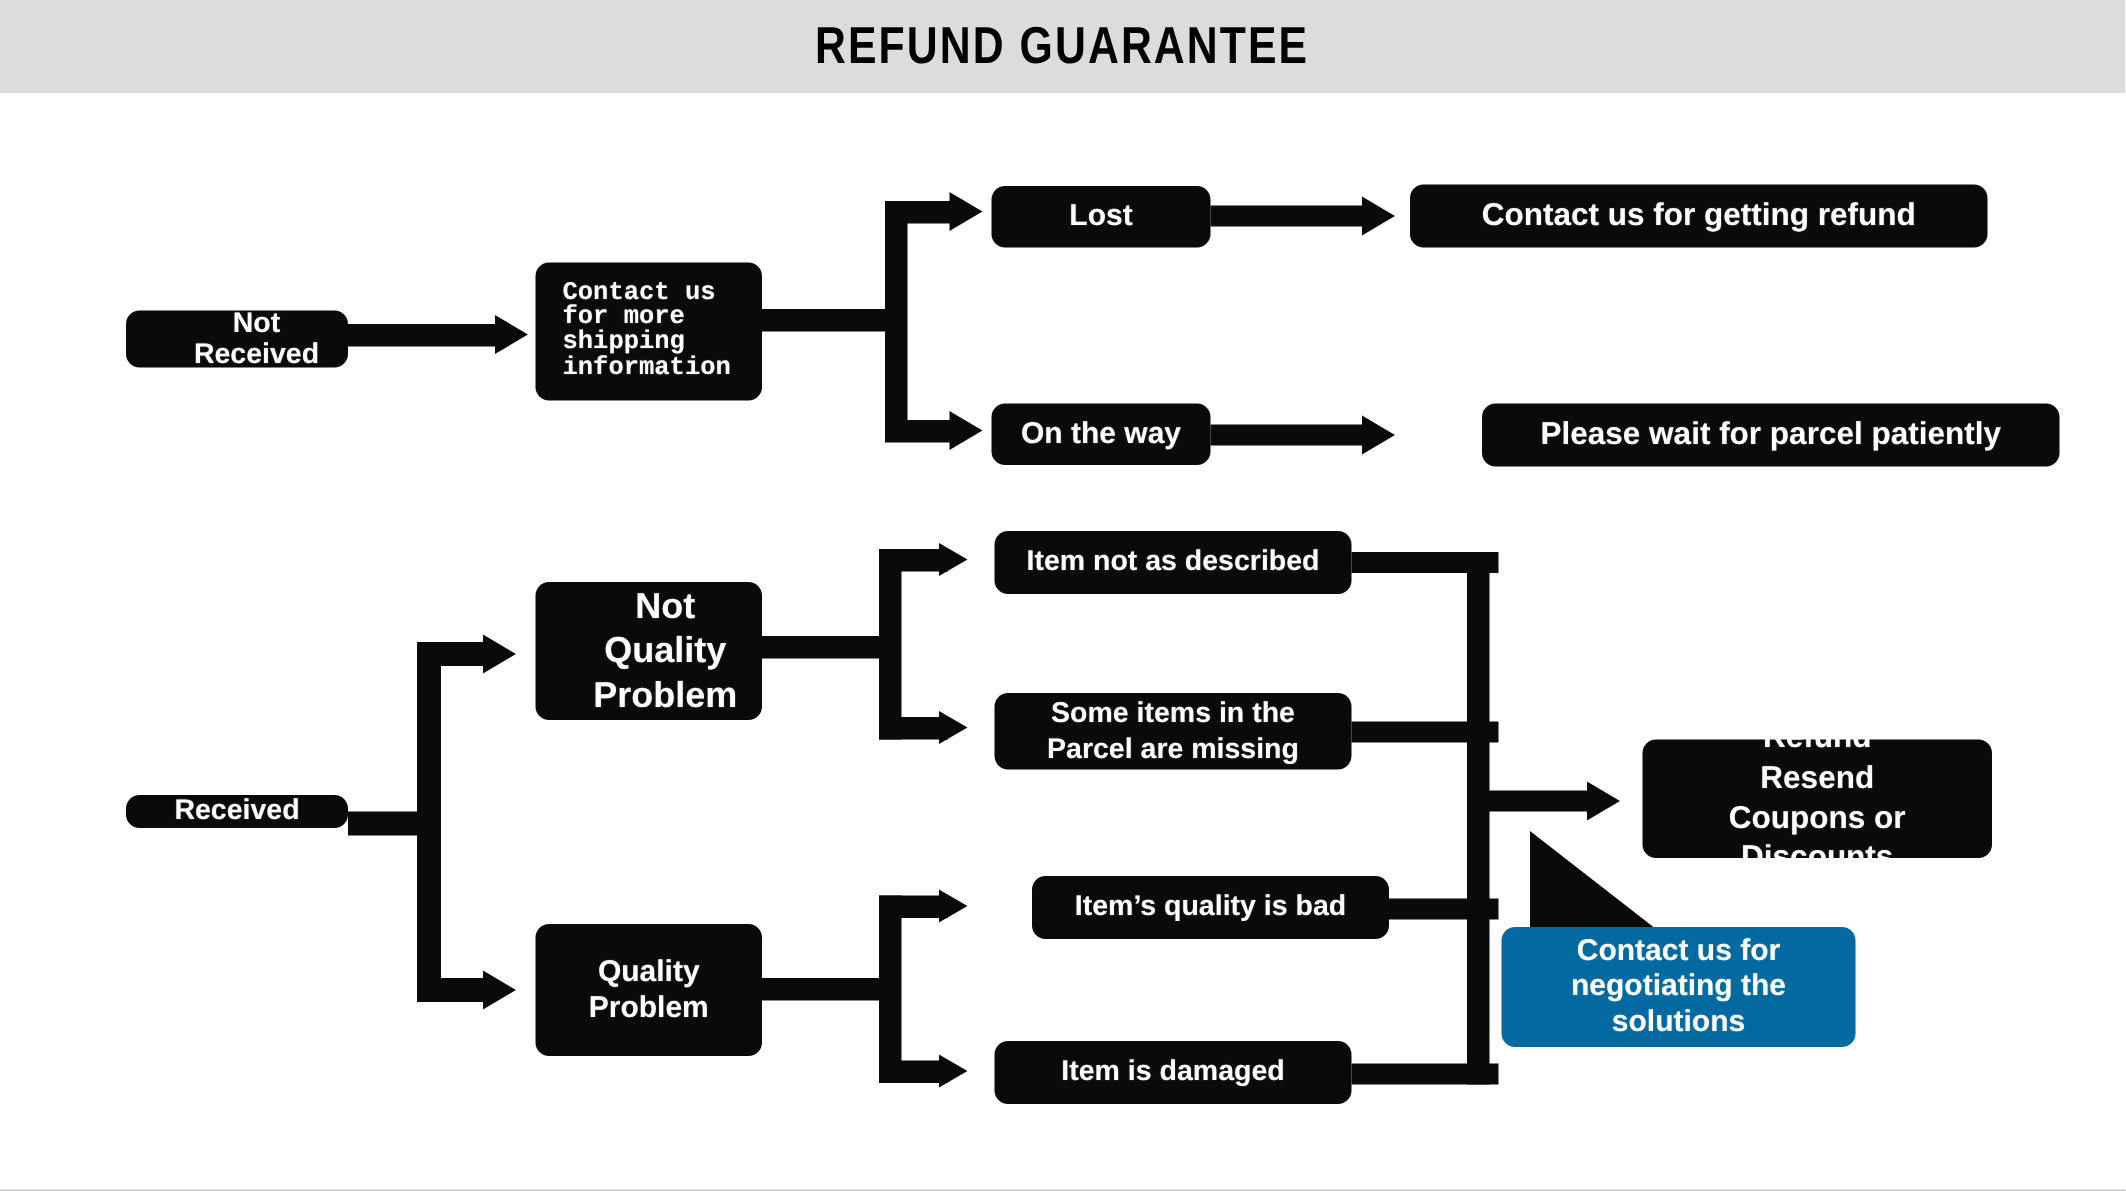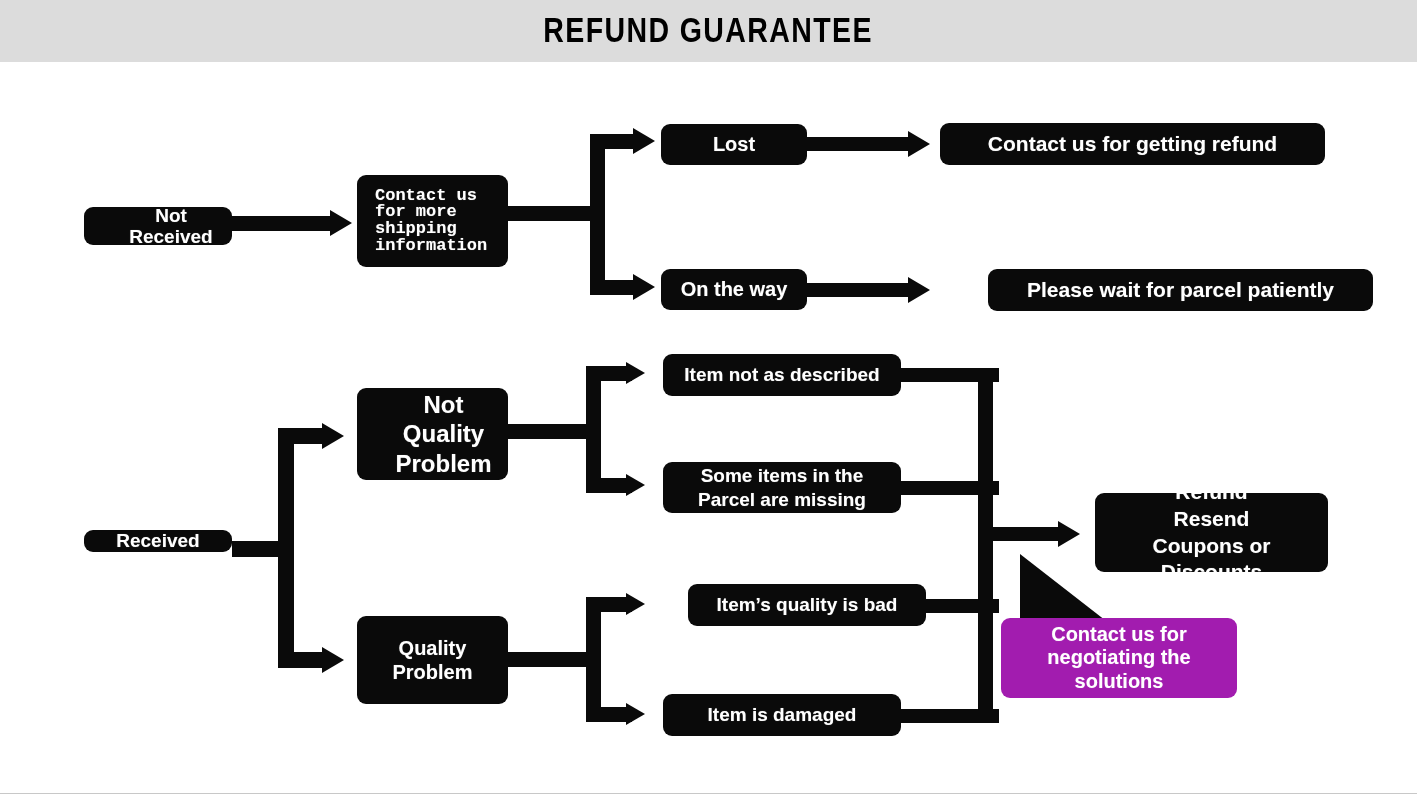--- a/index.html
+++ b/index.html
@@ -62,21 +62,21 @@
   }
   .ahead.sm{
     border-top:11px solid transparent;
     border-bottom:11px solid transparent;
     border-left:19px solid #0a0a0a;
   }
 
   
   .bubble{
     position:absolute;
-    background:#a21caf;color:#fff;
+    background:#0369a1;color:#fff;
     border-radius:9px;
     display:flex;align-items:center;justify-content:center;
     text-align:center;font-weight:700;line-height:1.18;
     z-index:6;box-sizing:border-box;padding:0 10px;
     text-shadow:0 0 1px rgba(255,255,255,.35);
   }
   .bubble-tail{
     position:absolute;z-index:6;
   }
 </style>

